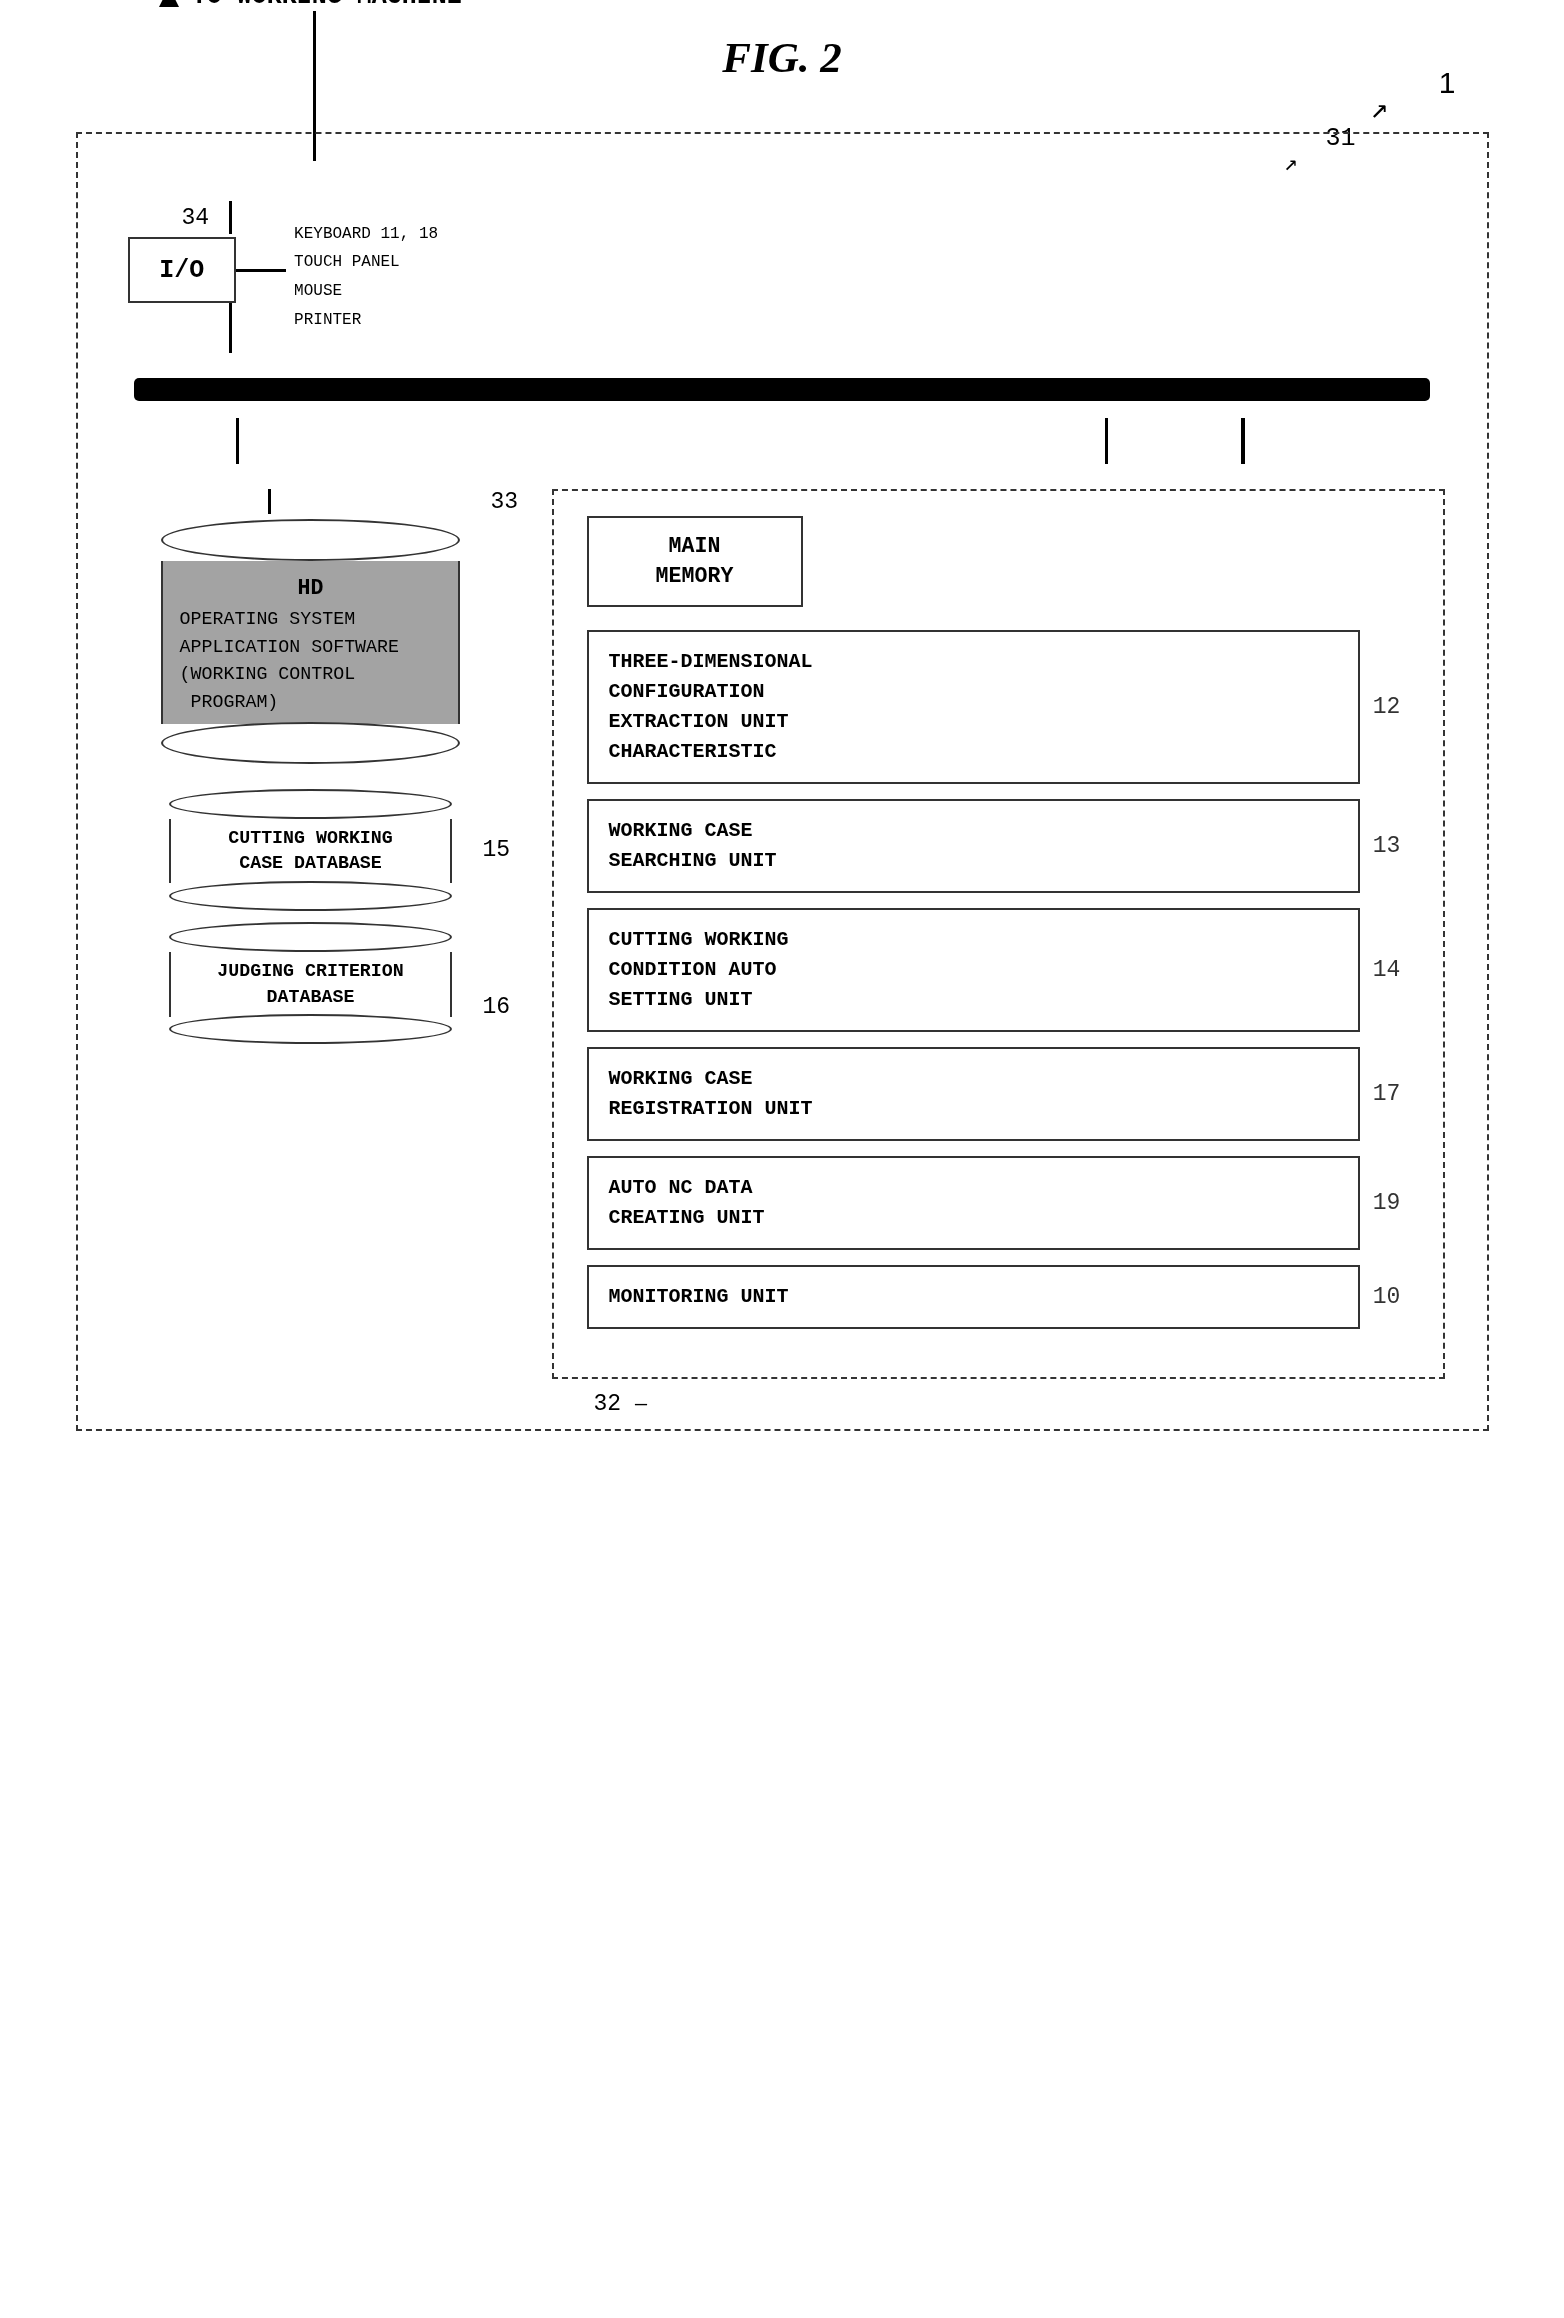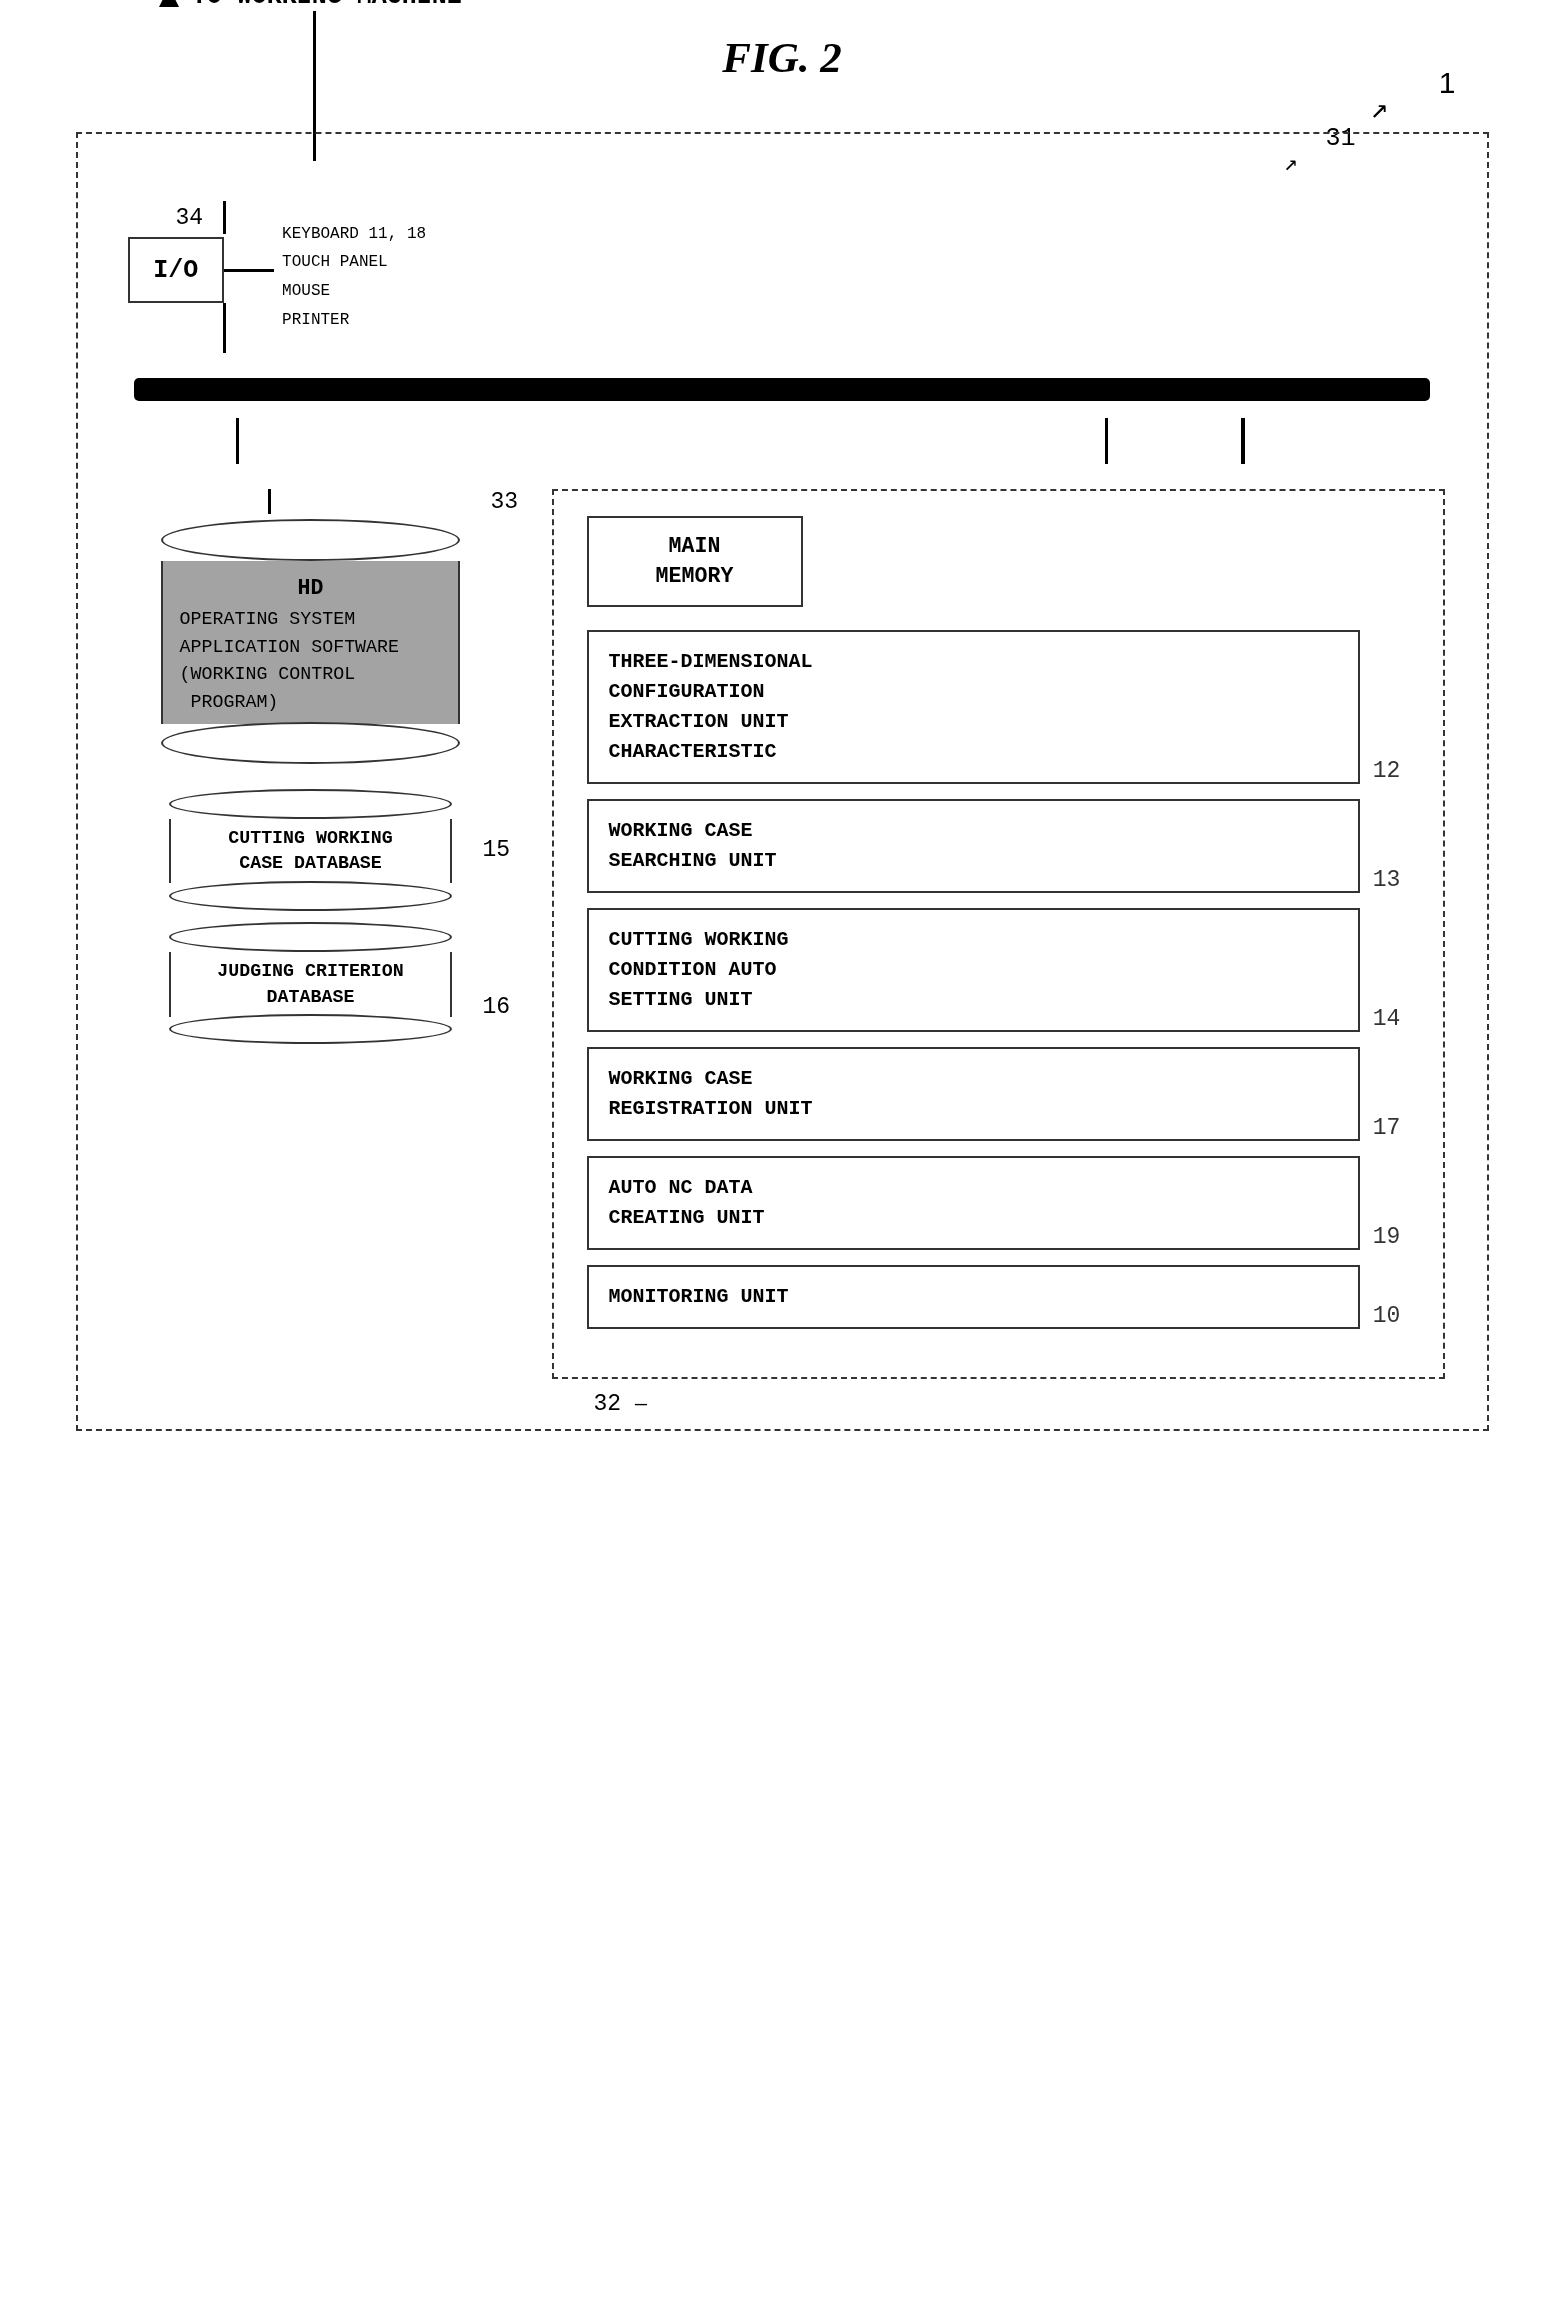--- a/index.html
+++ b/index.html
@@ -62,21 +62,21 @@
     }
 
     .label-34 {
       font-size: 23px;
       margin-bottom: 3.3px;
       align-self: flex-end;
     }
 
     .io-box {
       border: 2.5px solid #333;
-      width: 96px;
+      width: 108px;
       height: 66px;
       display: flex;
       align-items: center;
       justify-content: center;
       font-size: 25px;
       font-weight: bold;
     }
 
     .hline {
       width: 50px;
@@ -264,21 +264,21 @@
     }
 
     .cpu-box {
       width: 166px;
       height: 91px;
     }
 
     
     .unit-row {
       display: flex;
-      align-items: flex-end;
+      align-items: center;
       margin-bottom: 15px;
       position: relative;
     }
 
     .unit-box {
       border: 2.5px solid #333;
       flex: 1;
       padding: 15px 20px;
       font-size: 20px;
       font-weight: bold;

